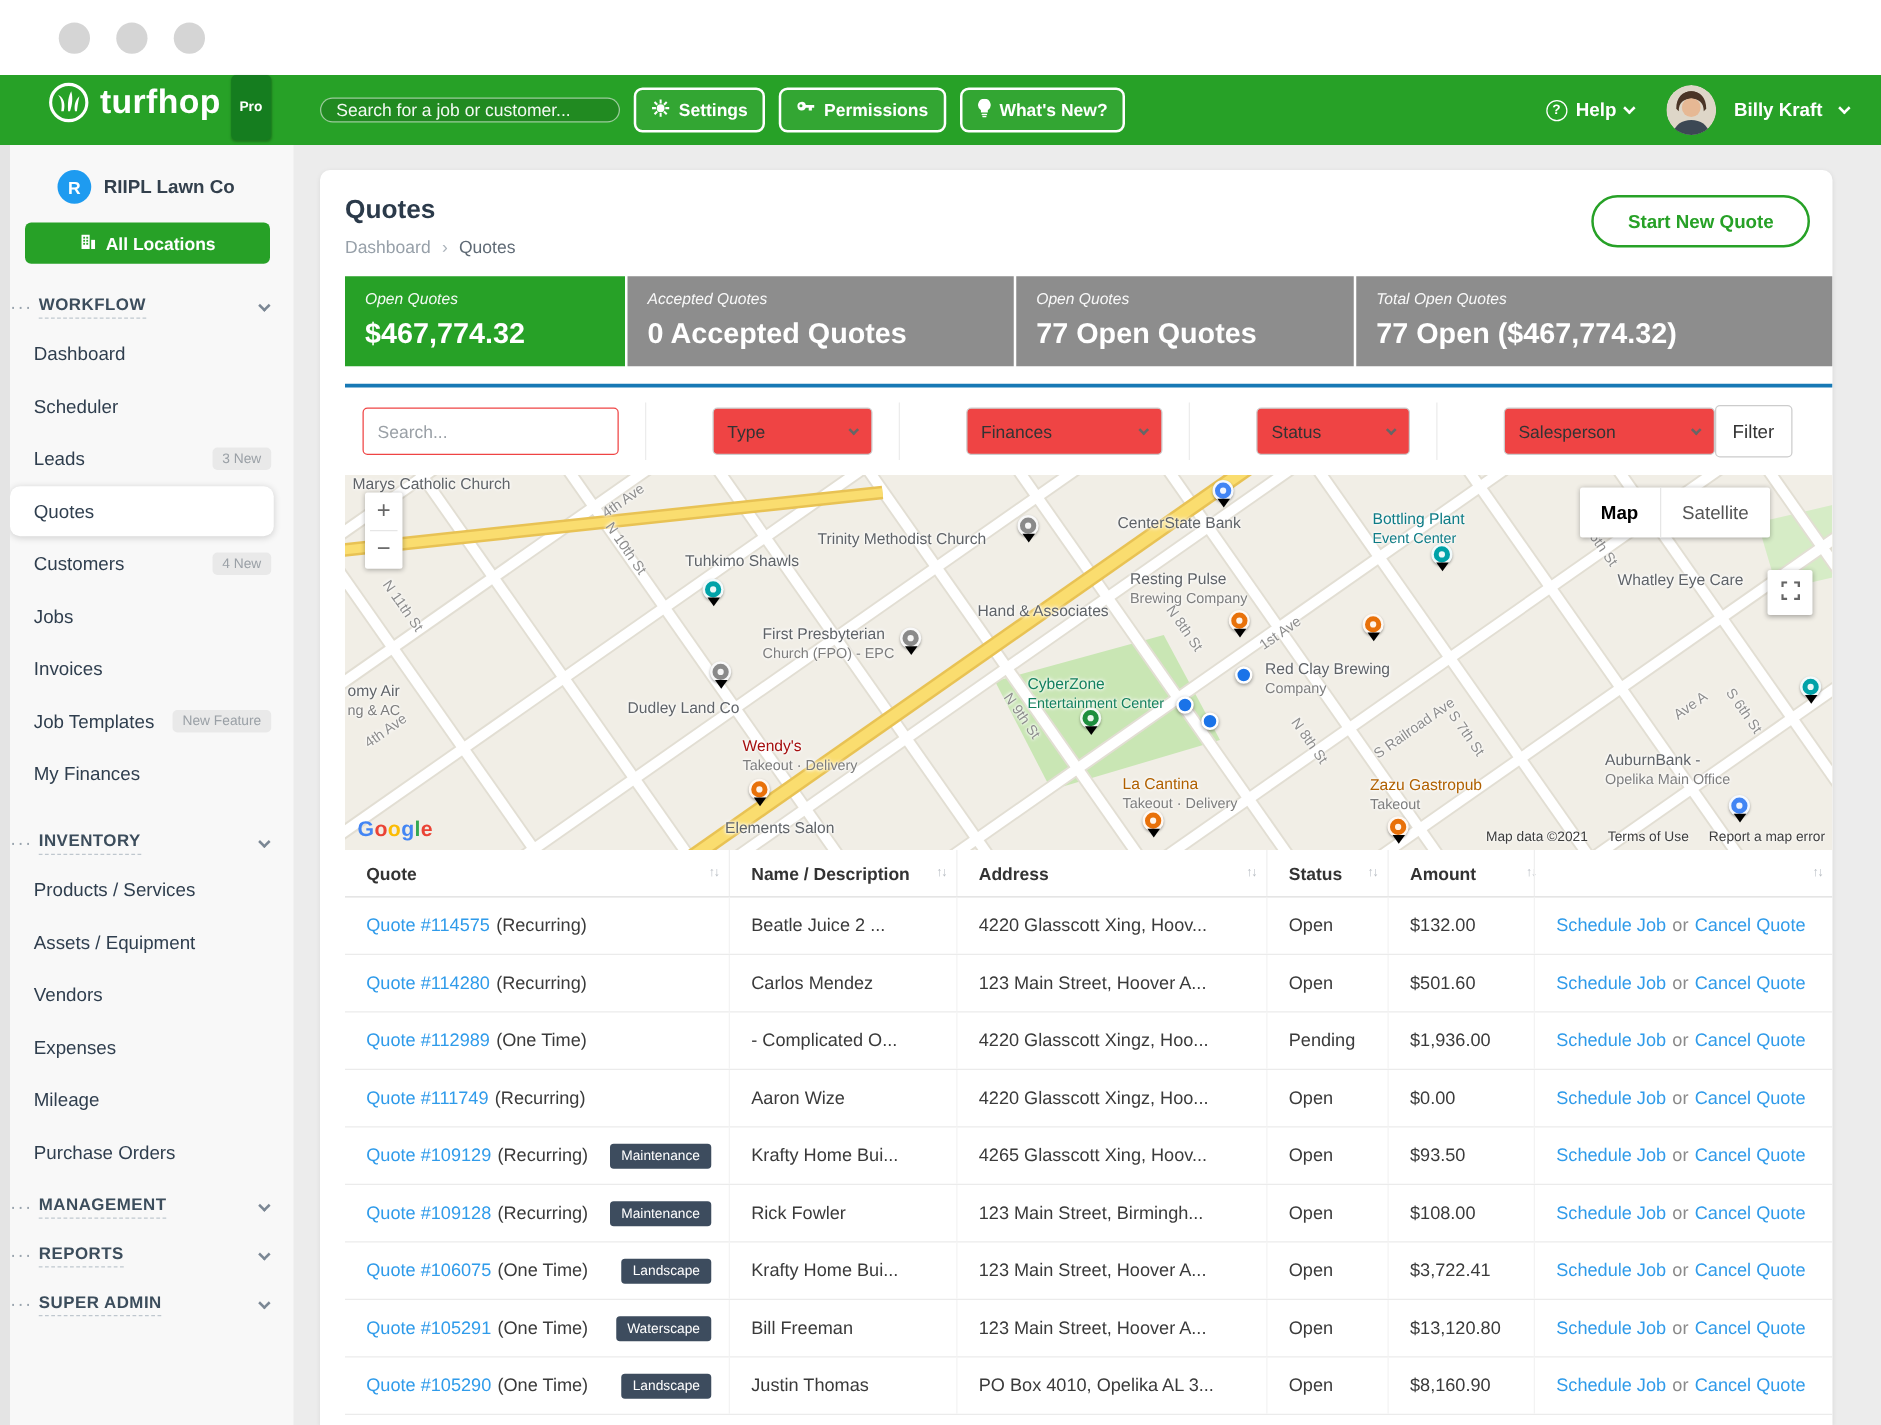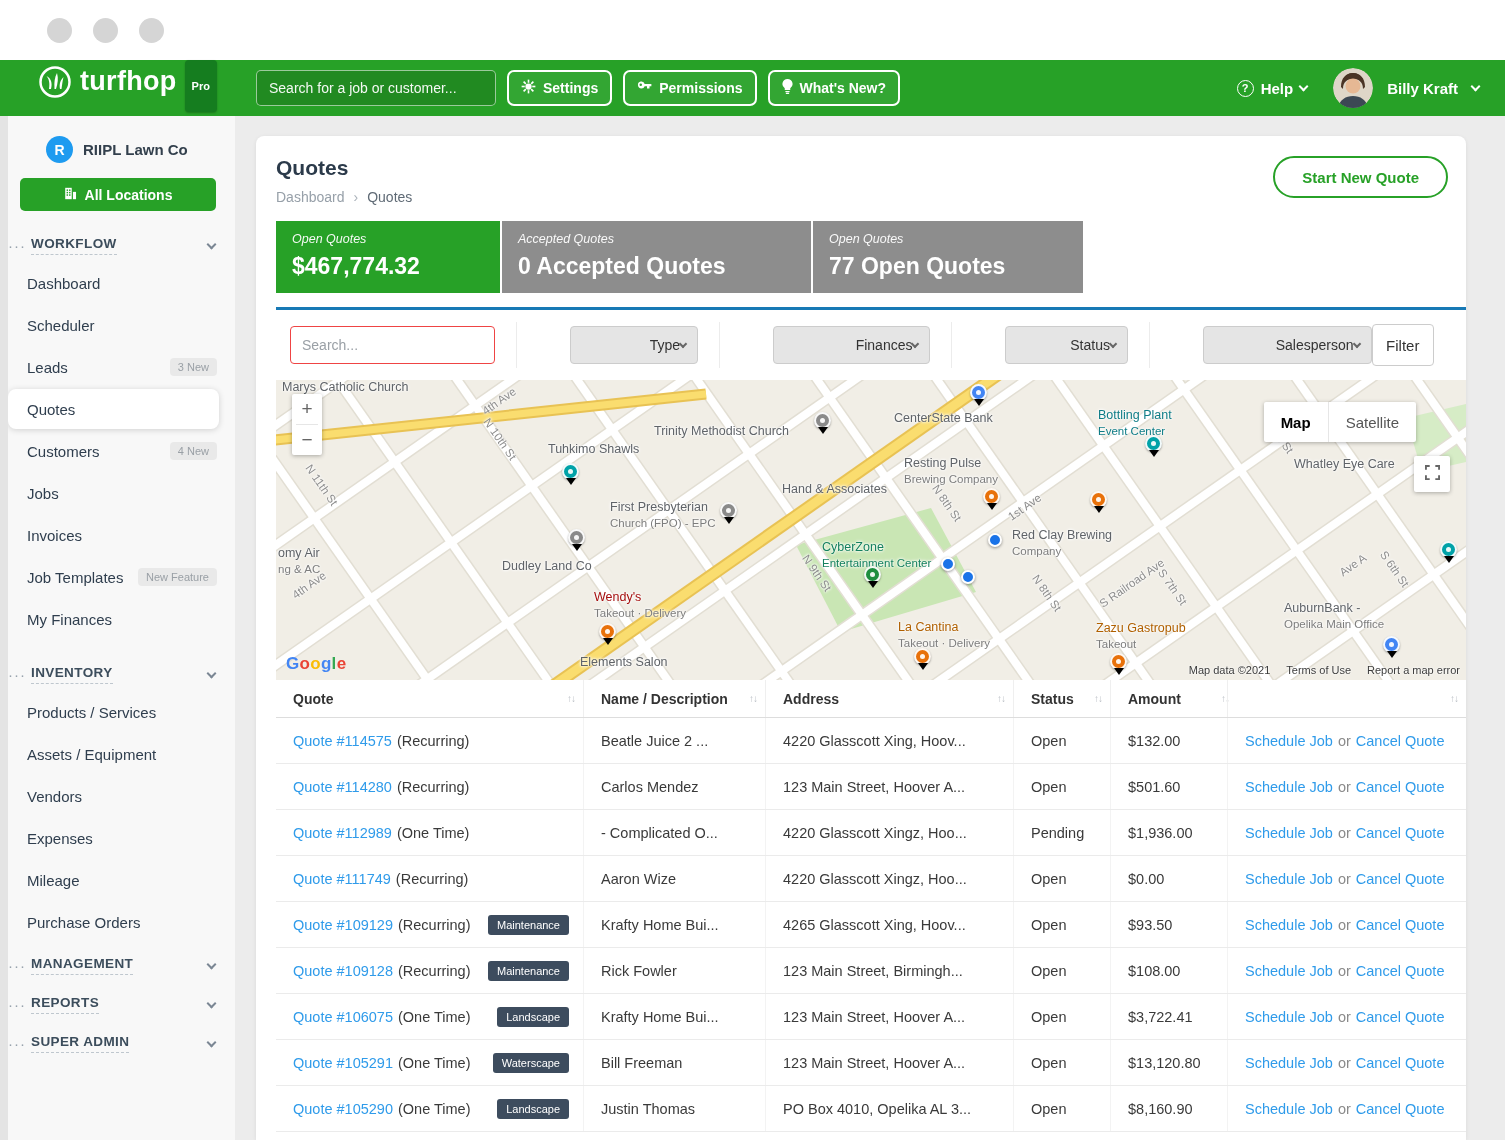--- a/index.html
+++ b/index.html
@@ -18,21 +18,21 @@
   
   .chrome{height:60px;background:#fff;display:flex;align-items:center;gap:21px;padding-left:47px;}
   .chrome .dot{width:25px;height:25px;border-radius:50%;background:#d5d5d5;}
 
   
   .navbar{height:56px;background:var(--green);display:flex;align-items:center;padding:0 26px 0 38px;}
   .logo{display:flex;align-items:flex-start;gap:8px;width:218px;position:relative;}
   .logo-mark{margin-top:1px;}
   .logo-text{color:#fff;font-size:27px;font-weight:bold;letter-spacing:.3px;line-height:34px;}
   .pro-badge{background:var(--green-dark);color:#fff;font-size:11px;font-weight:bold;padding:20px 7px;border-radius:4px;margin-top:-4px;box-shadow:0 1px 2px rgba(0,0,0,.25);}
-  .nav-search{width:240px;height:36px;background:rgba(0,0,0,.14);border:1px solid rgba(255,255,255,.55);border-radius:5px;color:#fff;padding:0 12px;font-size:14px;outline:none;font-family:inherit;}
+  .nav-search{width:240px;height:20px;background:rgba(0,0,0,.14);border:1px solid rgba(255,255,255,.55);border-radius:16px;color:#fff;padding:0 12px;font-size:14px;outline:none;font-family:inherit;}
   .nav-search::placeholder{color:rgba(255,255,255,.95);}
   .nav-btn{height:36px;margin-left:11px;border:2px solid #fff;border-radius:7px;background:rgba(255,255,255,.06);color:#fff;font-weight:bold;font-size:14px;padding:0 12px;display:flex;align-items:center;gap:7px;font-family:inherit;}
   .nav-right{margin-left:auto;display:flex;align-items:center;gap:10px;color:#fff;}
   .help-wrap{display:flex;align-items:center;gap:7px;font-weight:bold;font-size:15px;margin-right:16px;}
   .q-circle{width:17px;height:17px;border:1.5px solid #fff;border-radius:50%;font-size:11px;font-weight:bold;display:flex;align-items:center;justify-content:center;}
   .chev{display:inline-block;width:7px;height:7px;border-right:2px solid currentColor;border-bottom:2px solid currentColor;transform:rotate(45deg);margin-top:-3px;}
   .avatar{width:40px;height:40px;border-radius:50%;overflow:hidden;flex:0 0 auto;}
   .user-name{font-weight:bold;font-size:15px;margin:0 4px 0 4px;}
 
   
@@ -72,21 +72,21 @@
   .stats > .stat:nth-child(4){flex:1;}
   .stat-label{font-style:italic;font-size:12.5px;opacity:.95;}
   .stat-value{font-size:23px;font-weight:bold;margin-top:7px;white-space:nowrap;}
   .blue-rule{height:3px;background:#1779b5;margin:14px -18px 0 0;}
 
   
   .filters{display:flex;align-items:center;padding:12px 0 12px 14px;}
   .f-input{width:240px;height:38px;border:1px solid #ef4444;border-radius:4px;padding:0 11px;font-size:14px;color:#555;outline:none;font-family:inherit;}
   .f-input::placeholder{color:#9aa0a6;}
   .fsep{width:1px;height:46px;background:#ececec;margin:0 21px;}
-  .select{height:38px;border:1px solid #ccc;border-radius:4px;display:flex;align-items:center;justify-content:flex-end;padding:0 11px;font-size:14px;color:#333;background:#e5e5e5;margin-left:32px;}
+  .select{height:38px;border:1px solid #ccc;border-radius:4px;display:flex;align-items:center;justify-content:space-between;padding:0 11px;font-size:14px;color:#333;background:#ef4444;margin-left:32px;}
   .select .chev{color:#666;width:6px;height:6px;}
   .w-type{width:155px;} .w-cat{width:192px;} .w-status{width:148px;} .w-sales{width:206px;}
   .filter-btn{margin-left:auto;margin-right:14px;height:42px;width:78px;border:1px solid #ccc;border-radius:4px;background:#fff;font-size:15px;color:#333;font-family:inherit;}
 
   
   .map{position:relative;height:300px;margin:0 -18px 0 0;background:#f1eee6;overflow:hidden;}
   .roads{position:absolute;left:0;top:0;}
   .map-label{position:absolute;font-size:12.5px;color:#5f6368;line-height:1.25;white-space:nowrap;text-shadow:0 0 2px #fff,0 0 3px #fff,0 0 4px #fff;z-index:2;}
   .map-label .sub{font-size:11.5px;color:#7d7d7d;}
   .poi-teal{color:#0e7c86;} .poi-teal .sub{color:#0e7c86;}
@@ -107,21 +107,21 @@
   .pin-gray{background:#8a8a8a;} .pin-gray::after{border-top-color:#8a8a8a;}
   .pin-green{background:#1e8e3e;} .pin-green::after{border-top-color:#1e8e3e;}
   .pin-blue{background:#4285f4;} .pin-blue::after{border-top-color:#4285f4;}
   .pin-dollar{background:#4285f4;} .pin-dollar::after{border-top-color:#4285f4;}
   .pin-dollar::before{content:'$';width:auto;height:auto;left:0;top:0;right:0;background:none;color:#fff;font-size:10px;font-weight:bold;text-align:center;line-height:13px;}
   .dot-blue{width:14px;height:14px;border-radius:50%;background:#1a73e8;border:2.5px solid #fff;box-shadow:0 1px 3px rgba(0,0,0,.4);}
 
   .zoomctl{position:absolute;left:16px;top:14px;width:30px;background:#fff;border-radius:2px;box-shadow:0 1px 4px rgba(0,0,0,.3);z-index:5;}
   .zoomctl .zbtn{width:30px;height:30px;display:flex;align-items:center;justify-content:center;font-size:19px;color:#666;}
   .zoomctl .zdiv{height:1px;background:#e6e6e6;margin:0 4px;}
-  .maptype{position:absolute;top:22px;right:50px;display:flex;background:#fff;box-shadow:0 1px 4px rgba(0,0,0,.3);border-radius:2px;z-index:5;}
+  .maptype{position:absolute;top:10px;right:50px;display:flex;background:#fff;box-shadow:0 1px 4px rgba(0,0,0,.3);border-radius:2px;z-index:5;}
   .maptype .mt{height:40px;padding:0 17px;display:flex;align-items:center;font-size:15px;color:#565656;}
   .maptype .mt.on{font-weight:bold;color:#000;}
   .maptype .mtdiv{width:1px;background:#e6e6e6;}
   .fullscreen{position:absolute;top:76px;right:16px;width:36px;height:36px;background:#fff;border-radius:2px;box-shadow:0 1px 4px rgba(0,0,0,.3);display:flex;align-items:center;justify-content:center;z-index:5;}
   .google-logo{position:absolute;left:10px;bottom:6px;font-size:17px;font-weight:bold;letter-spacing:.3px;z-index:5;}
   .c-blue{color:#4285F4;} .c-red{color:#EA4335;} .c-yel{color:#FBBC05;} .c-grn{color:#34A853;}
   .map-attrib{position:absolute;right:6px;bottom:4px;font-size:11px;color:#3c3c3c;display:flex;gap:16px;z-index:5;text-shadow:0 0 2px #fff,0 0 3px #fff;}
 
   
   .table{margin:0 -18px 0 0;}
@@ -389,20 +389,24 @@
         <div class="stat gray" data-interactable="true">
           <div class="stat-label" data-interactable="false">Accepted Quotes</div>
           <div class="stat-value" data-interactable="false">0 Accepted Quotes</div>
         </div>
 
         <div class="stat gray" data-interactable="true">
           <div class="stat-label" data-interactable="false">Open Quotes</div>
           <div class="stat-value" data-interactable="false">77 Open Quotes</div>
         </div>
 
+        <div class="stat gray" data-interactable="true">
+          <div class="stat-label" data-interactable="false">Total Open Quotes</div>
+          <div class="stat-value" data-interactable="false">77 Open ($467,774.32)</div>
+        </div>
 
     </div>
 
     <div class="blue-rule" data-interactable="false"></div>
 
     <div class="filters" data-interactable="false">
       <input class="f-input" data-interactable="true" placeholder="Search..." style="">
       <span class="fsep" data-interactable="false"></span>
       <div class="select w-type" data-interactable="true">
         <span data-interactable="false">Type</span>

